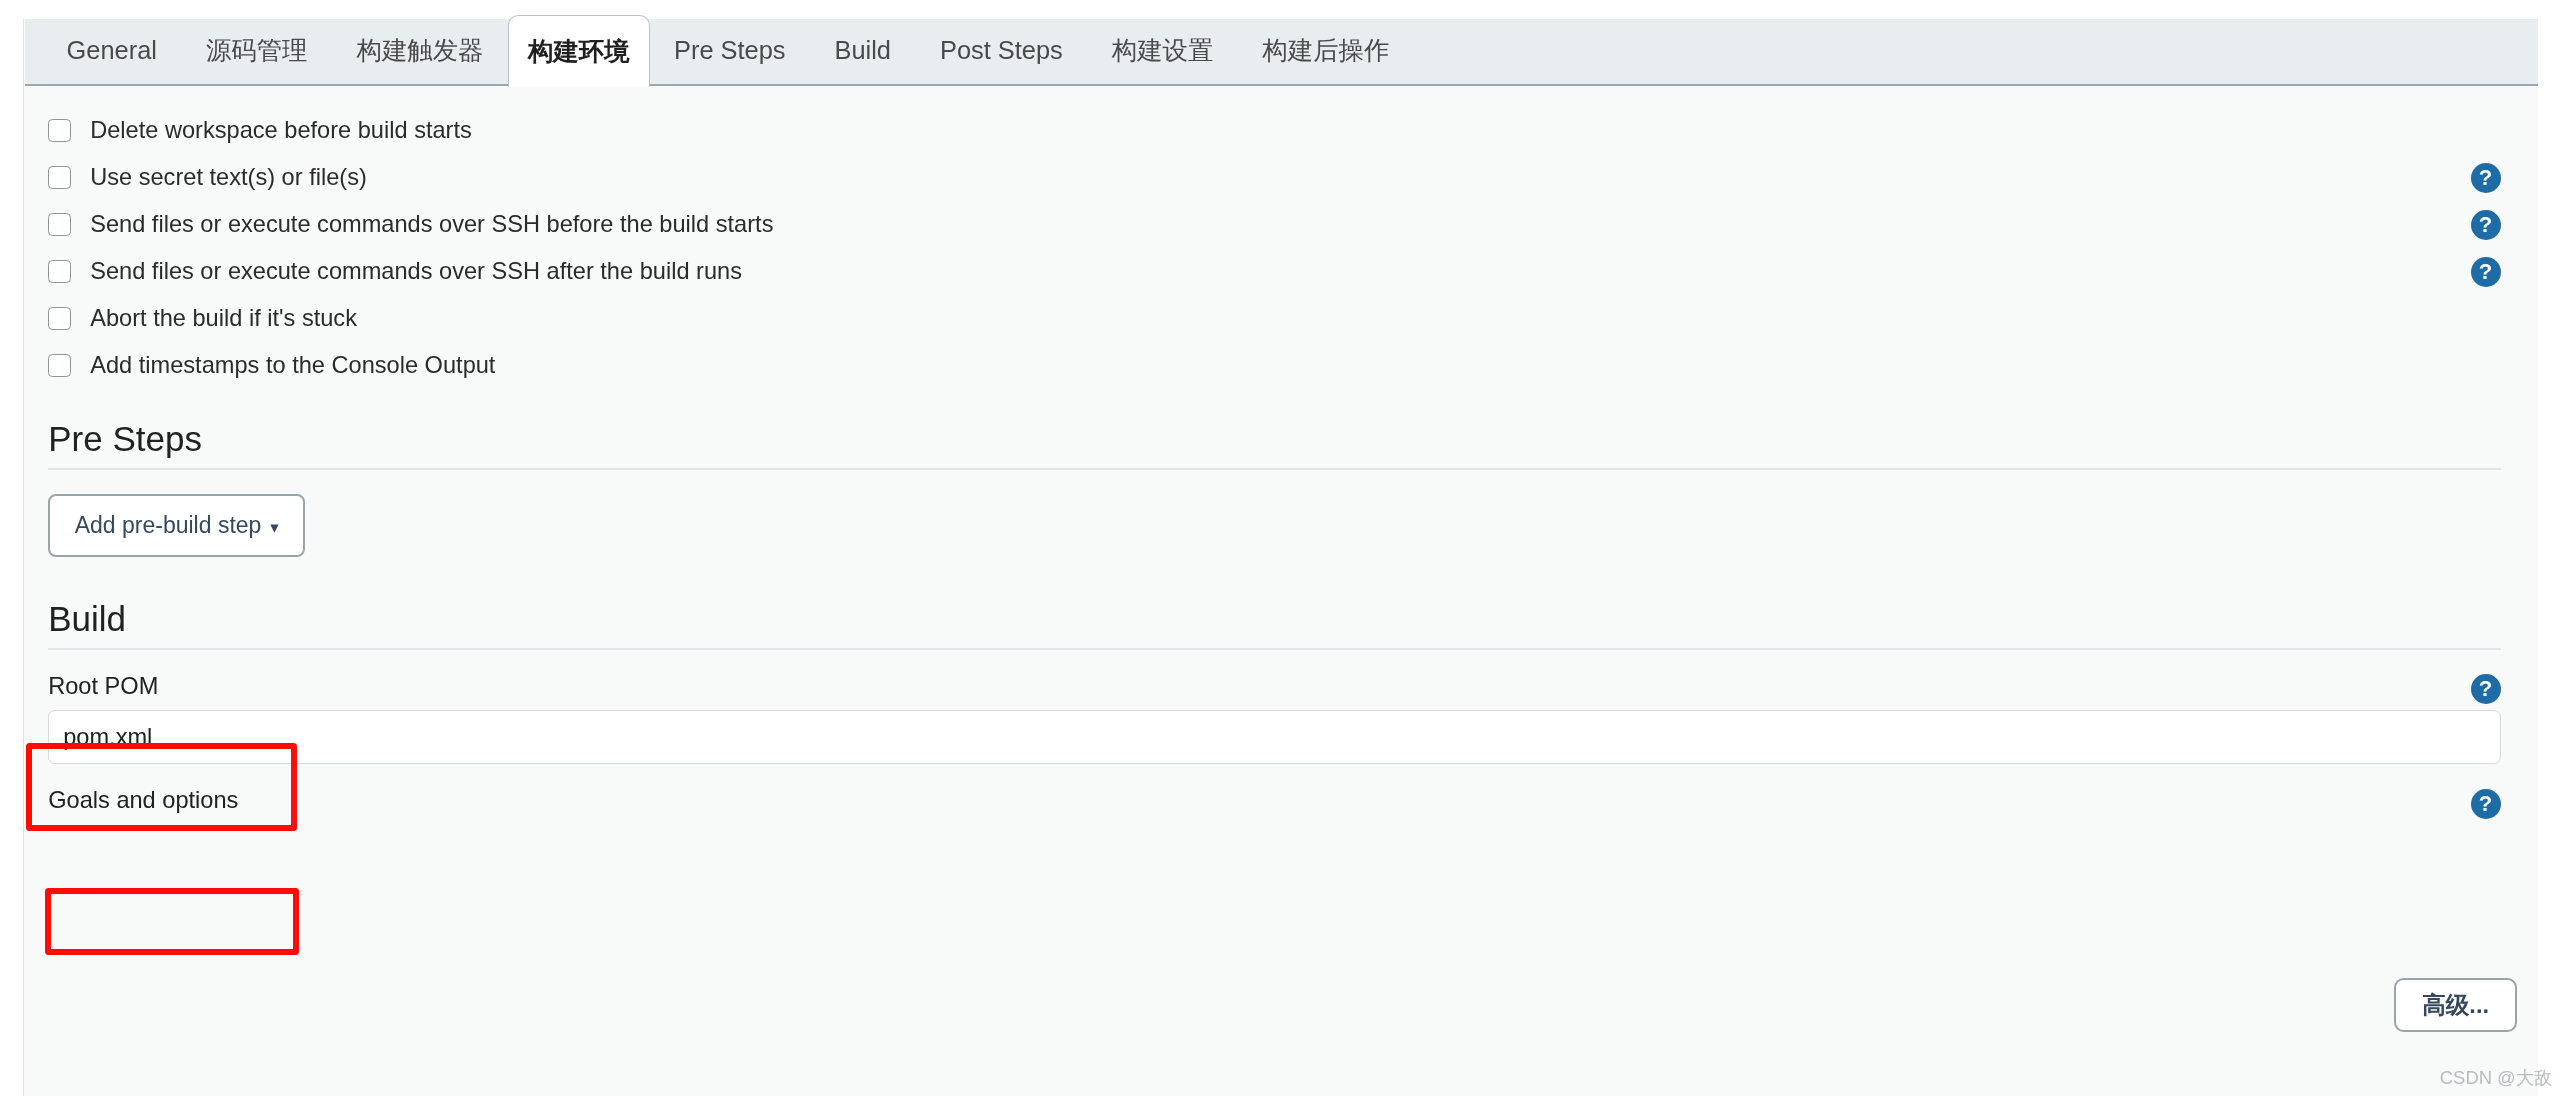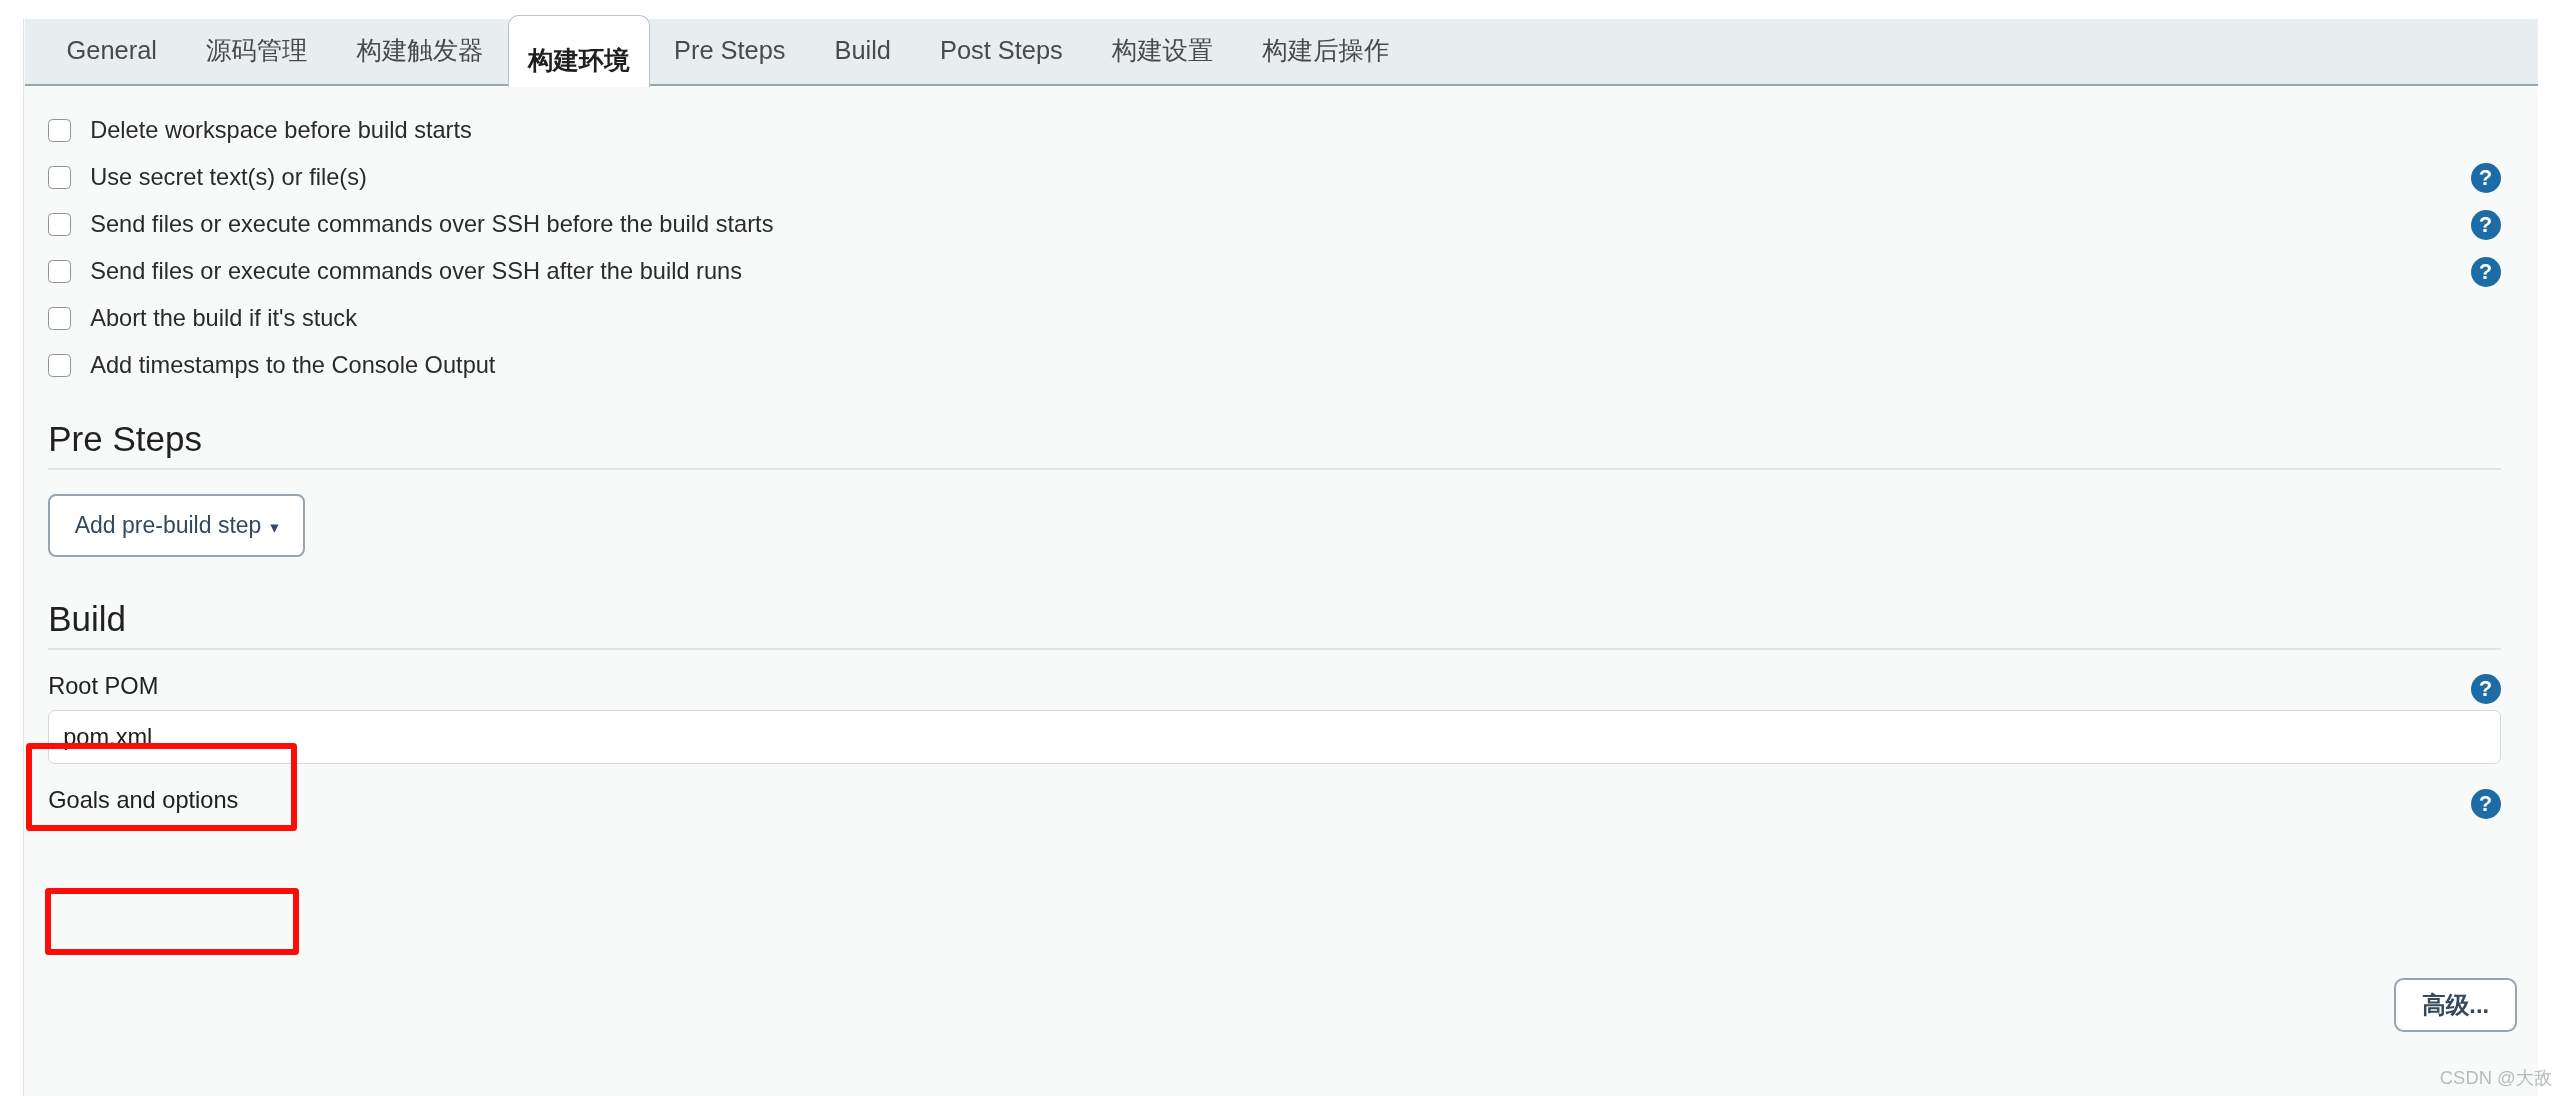--- a/index.html
+++ b/index.html
@@ -64,21 +64,21 @@
     background: #ffffff;
     color: #1f1f1f;
     font-weight: bold;
     border: 1.8px solid #b9c2c9;
     border-bottom: none;
     border-radius: 10.5px 10.5px 0 0;
     height: 72px;
     line-height: 68px;
     margin-bottom: -2.6px;
     z-index: 3;
-    padding: 10px 19px;
+    padding: 1px 19px;
   }
 
   
   #body-area {
     position: absolute;
     left: 23.6px;
     top: 86px;
     width: 2513px;
     height: 1010px;
     background: #f8f9f9;

